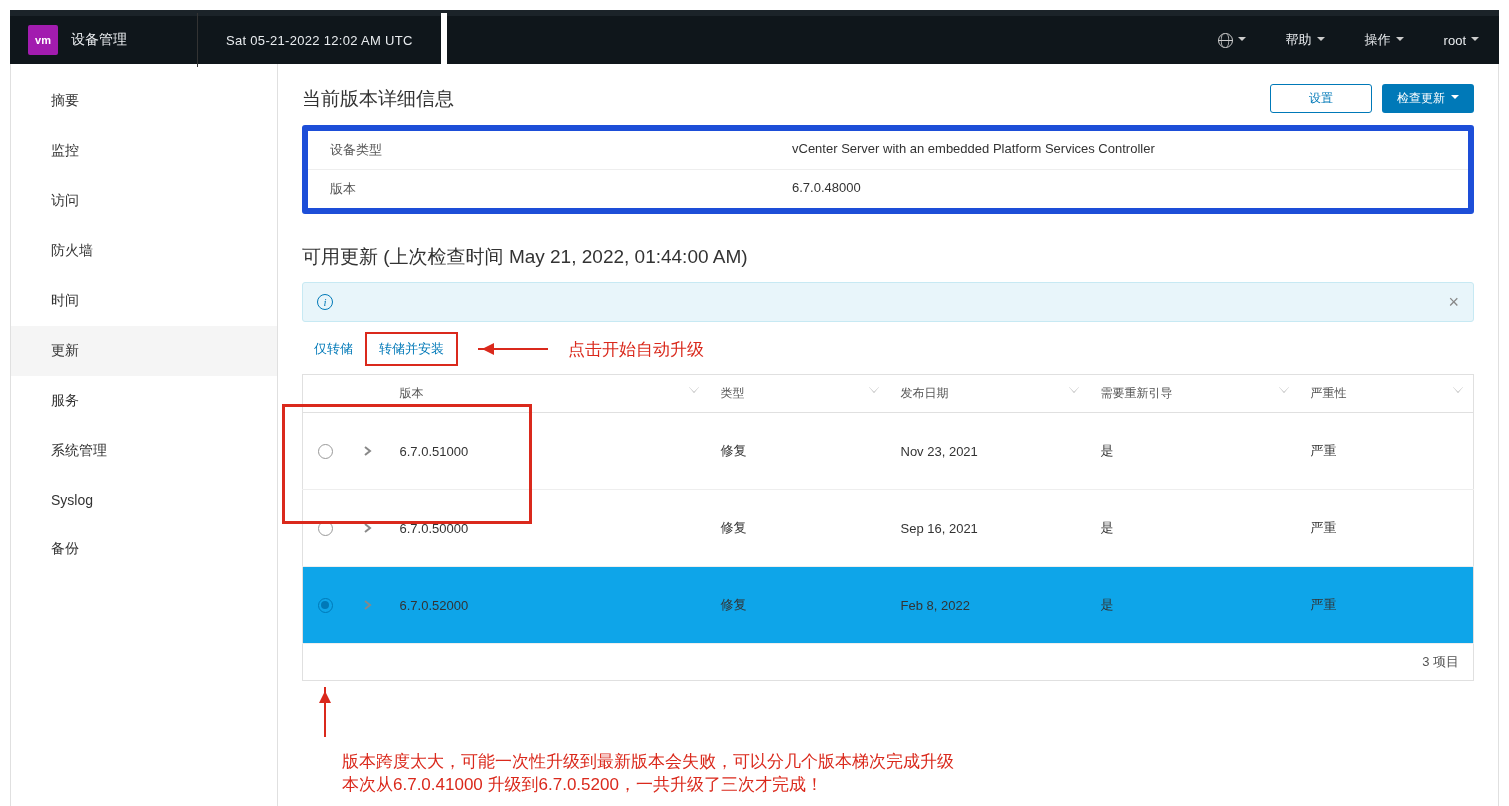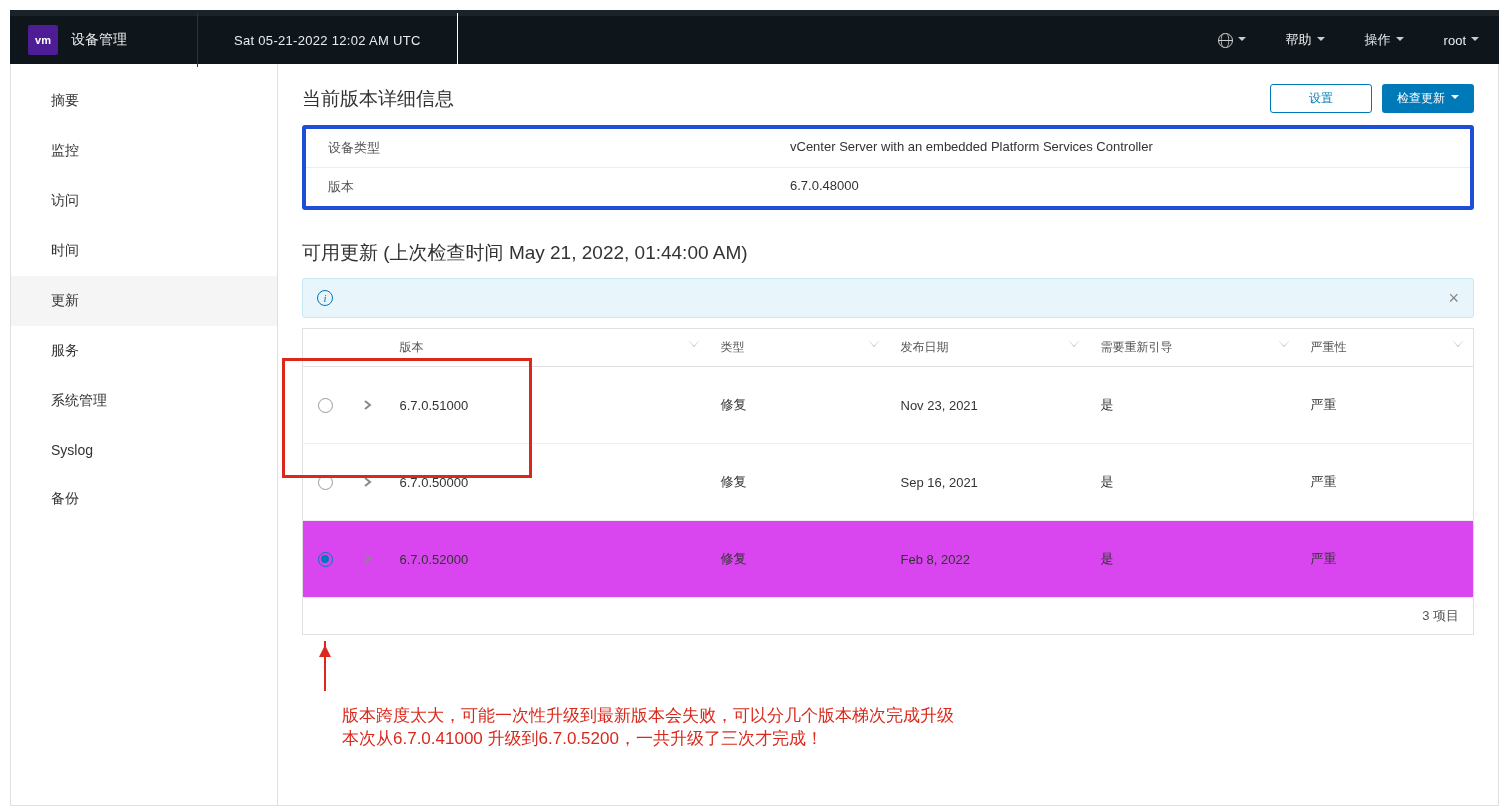--- a/index.html
+++ b/index.html
@@ -1,22 +1,22 @@
 <!DOCTYPE html>
 <html><head>
 <meta charset="utf-8">
 <style>
 * { box-sizing: border-box; margin: 0; padding: 0; }
 body { font-family: "Helvetica Neue", Arial, "PingFang SC", "Microsoft YaHei", sans-serif; font-size: 13px; color: #333; background: #fff; }
 
 .topbar { background: #0f161b; height: 54px; display: flex; align-items: center; padding: 0 20px 0 0; color: #e9ecef; border-top: 6px solid #1b2329; margin: 10px 10px 0 10px; }
 .topbar-left { display: flex; align-items: center; }
-.logo { background: #4c1d95; width: 30px; height: 30px; display: flex; align-items: center; justify-content: center; font-size: 11px; font-weight: bold; color: #fff; margin: 0 13px 0 18px; border-radius: 2px; }
+.logo { background: #a21caf; width: 30px; height: 30px; display: flex; align-items: center; justify-content: center; font-size: 11px; font-weight: bold; color: #fff; margin: 0 13px 0 18px; border-radius: 2px; }
 .app-title { font-size: 14px; color: #e9ecef; }
-.datetime-box { border-left: 1px solid #333; border-right: 1px solid #ffffff; padding: 0 36px; margin-left: 70px; height: 54px; display: flex; align-items: center; font-size: 13px; letter-spacing: 0.3px; }
+.datetime-box { border-left: 1px solid #333; border-right: 6px solid #ffffff; padding: 0 28px; margin-left: 70px; height: 54px; display: flex; align-items: center; font-size: 13px; letter-spacing: 0.3px; }
 .topbar-right { margin-left: auto; display: flex; align-items: center; gap: 40px; font-size: 13px; }
 .top-item { display: flex; align-items: center; gap: 5px; cursor: pointer; }
 .chev-down::after { content: ""; display: inline-block; border: 4px solid transparent; border-top-color: #ccc; margin-top: 4px; }
 .globe { width: 15px; height: 15px; border: 1.4px solid #ccc; border-radius: 50%; position: relative; }
 .globe::before { content: ""; position: absolute; left: 50%; top: -1px; bottom: -1px; width: 7px; border: 1.4px solid #ccc; border-top: 0; border-bottom: 0; border-radius: 50%; transform: translateX(-50%); }
 .globe::after { content: ""; position: absolute; top: 50%; left: -1px; right: -1px; height: 0; border-top: 1.4px solid #ccc; }
 
 .page { display: flex; min-height: calc(100vh - 64px); margin: 0 10px 10px 10px; border: 1px solid #e0e0e0; border-top: 0; }
 .sidebar { width: 267px; border-right: 1px solid #e0e0e0; padding-top: 12px; }
 .side-item { padding: 16px 20px 16px 40px; font-size: 14px; color: #333; cursor: pointer; }
@@ -24,40 +24,40 @@
 
 .main { flex: 1; padding: 20px 24px; }
 .section-title { font-size: 19px; color: #333; margin-bottom: 12px; display: flex; align-items: center; }
 .header-row { display: flex; align-items: center; margin-bottom: 12px; }
 .header-row .section-title { margin-bottom: 0; }
 .header-actions { margin-left: auto; display: flex; gap: 10px; }
 .btn-outline { border: 1px solid #0079b8; color: #0079b8; background: #fff; padding: 5px 38px; font-size: 12px; border-radius: 3px; cursor: pointer; }
 .btn-primary { background: #0079b8; color: #fff; border: 0; padding: 5px 15px; font-size: 12px; border-radius: 3px; cursor: pointer; display: flex; align-items: center; gap: 6px; }
 .btn-primary .chev-down::after { border-top-color: #fff; }
 
-.detail-box { border: 4px solid #1d4ed8; border-radius: 3px; margin-bottom: 30px; }
+.detail-box { border: 6px solid #1d4ed8; border-radius: 3px; margin-bottom: 30px; }
 .detail-row { display: flex; padding: 10px 22px; font-size: 13px; }
 .detail-row + .detail-row { border-top: 1px solid #eee; }
 .detail-label { width: 450px; color: #555; }
 .detail-value { color: #333; margin-left: 12px; }
 
 .alert { border: 1px solid #c7e9f3; background: #e8f5fa; border-radius: 3px; padding: 10px 14px; display: flex; align-items: center; font-size: 13px; color: #333; margin-bottom: 10px; }
 .alert-icon { width: 16px; height: 16px; border: 1.5px solid #0079b8; border-radius: 50%; color: #0079b8; display: flex; align-items: center; justify-content: center; font-size: 11px; margin-right: 10px; font-style: italic; font-family: Georgia, serif; }
 .alert-close { margin-left: auto; font-size: 18px; color: #888; cursor: pointer; line-height: 1; }
 
 .action-row { display: flex; align-items: center; margin-bottom: 8px; position: relative; }
 .link-btn { color: #0079b8; font-size: 13px; padding: 6px 12px; cursor: pointer; }
 .link-btn.boxed { border: 2px solid #da291c; }
 
 .table { width: 100%; border: 1px solid #e0e0e0; border-collapse: collapse; font-size: 13px; }
 .table th { text-align: left; font-weight: 500; padding: 10px 12px; border-bottom: 1px solid #e0e0e0; position: relative; color: #555; font-size: 12px; }
 .table th .filter-ic { position: absolute; right: 10px; top: 12px; width: 0; height: 0; border: 5px solid transparent; border-top: 6px solid #aaa; }
 .table th .filter-ic::after { content: ""; position: absolute; top: -6px; left: -5px; border: 5px solid transparent; border-top: 5px solid #fff; }
 .table td { padding: 29px 12px; border-bottom: 1px solid #eee; }
-.table tr.selected td { background: #d946ef; }
+.table tr.selected td { background: #0ea5e9; }
 .table-footer { border: 1px solid #e0e0e0; border-top: 0; text-align: right; padding: 9px 14px; font-size: 13px; color: #555; }
 
 .radio { width: 15px; height: 15px; border: 1.5px solid #999; border-radius: 50%; display: inline-block; vertical-align: middle; position: relative; }
 .radio.checked { border-color: #0079b8; }
 .radio.checked::after { content: ""; width: 8px; height: 8px; background: #0079b8; border-radius: 50%; position: absolute; top: 2px; left: 2px; }
 .expand-ic svg { width: 10px; height: 10px; stroke: #888; stroke-width: 2; fill: none; }
 
 .col-sel { width: 45px; text-align: center; }
 .col-exp { width: 40px; text-align: center; }
 .col-type { width: 180px; }
@@ -100,20 +100,21 @@
       <span class="chev-down"></span>
     </div>
   </div>
 </div>
 
 <div class="page">
   <div class="sidebar">
     <div class="side-item">摘要</div>
     <div class="side-item">监控</div>
     <div class="side-item">访问</div>
+    <div class="side-item">防火墙</div>
     <div class="side-item">时间</div>
     <div class="side-item active">更新</div>
     <div class="side-item">服务</div>
     <div class="side-item">系统管理</div>
     <div class="side-item">Syslog</div>
     <div class="side-item">备份</div>
   </div>
 
   <div class="main main-rel">
     <div class="header-row">
@@ -138,20 +139,28 @@
       </div>
     </div>
 
     <div class="section-title">可用更新 (上次检查时间 May 21, 2022, 01:44:00 AM)</div>
 
     <div class="alert">
       <span class="alert-icon">i</span>
       <span class="alert-close">×</span>
     </div>
 
+    <div class="action-row">
+      <span class="link-btn">仅转储</span>
+      <span class="link-btn boxed">转储并安装</span>
+      <span style="width:20px;"></span>
+      <span class="arrow-right"></span>
+      <span style="width:20px;"></span>
+      <span class="annot-text">点击开始自动升级</span>
+    </div>
 
     <div style="position:relative;">
       <table class="table">
         <thead>
           <tr>
             <th class="col-sel"></th>
             <th class="col-exp"></th>
             <th><span>版本</span><span class="filter-ic"></span></th>
             <th class="col-type"><span>类型</span><span class="filter-ic"></span></th>
             <th class="col-date"><span>发布日期</span><span class="filter-ic"></span></th>

